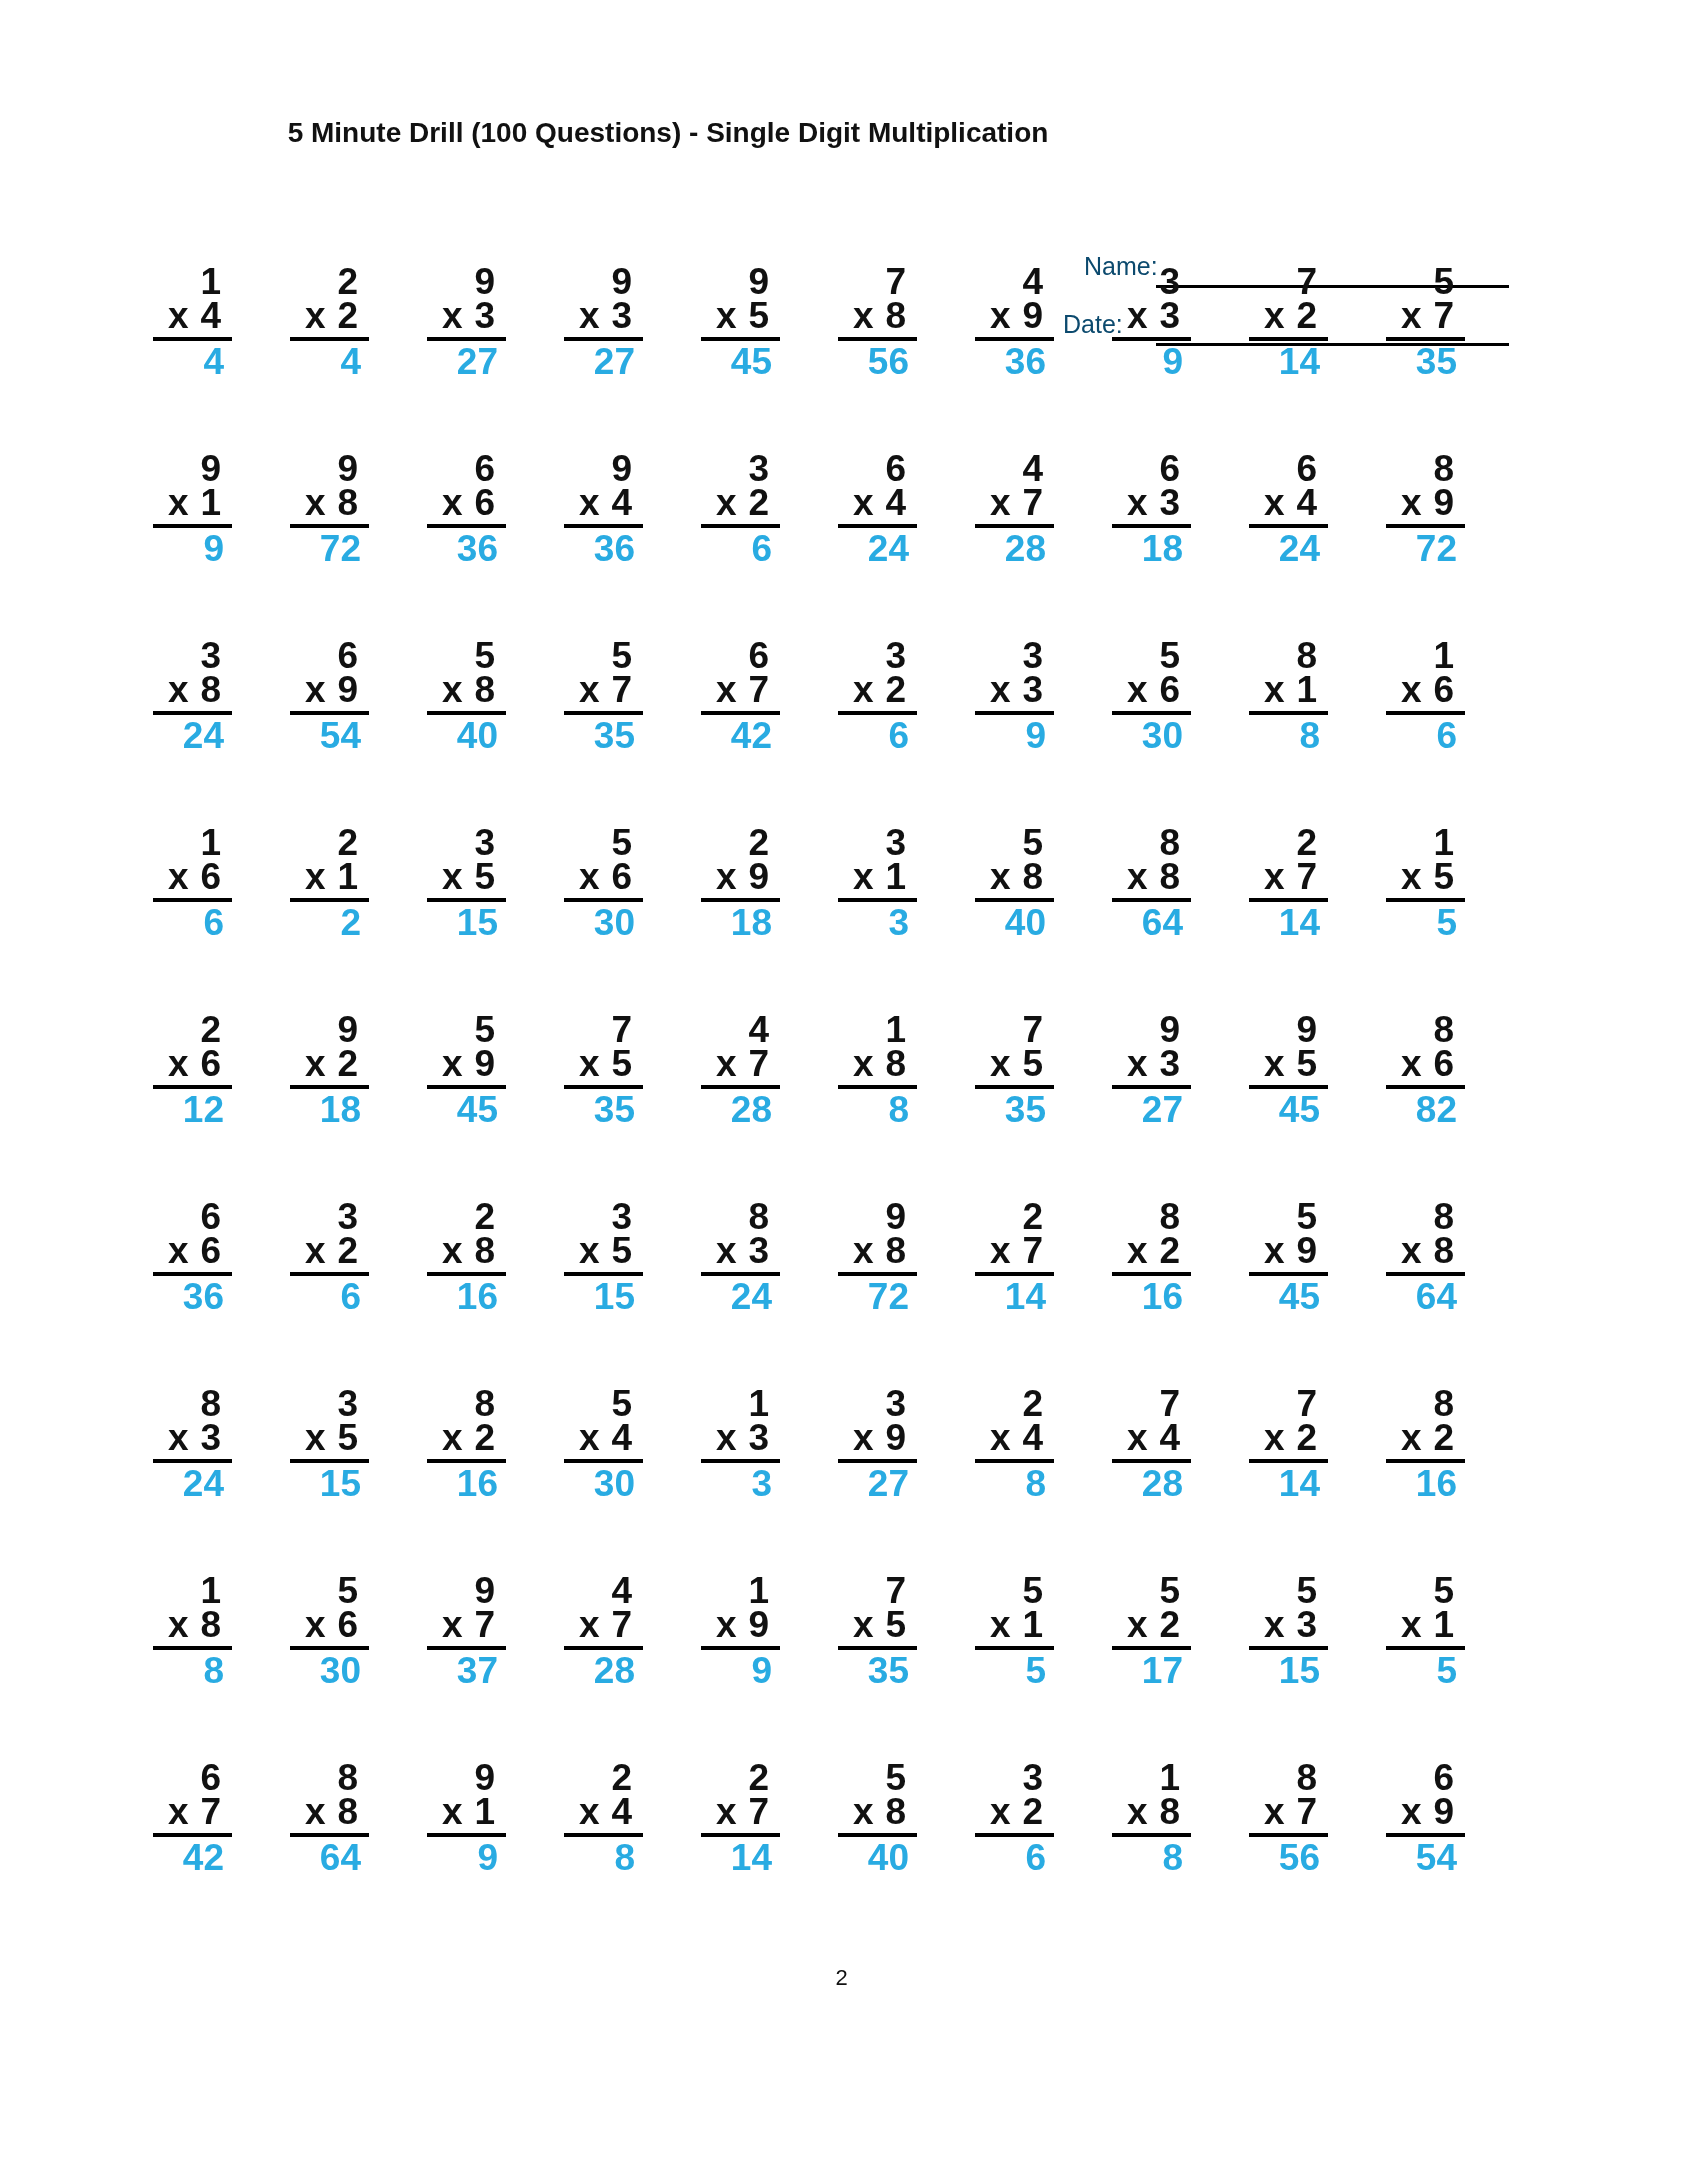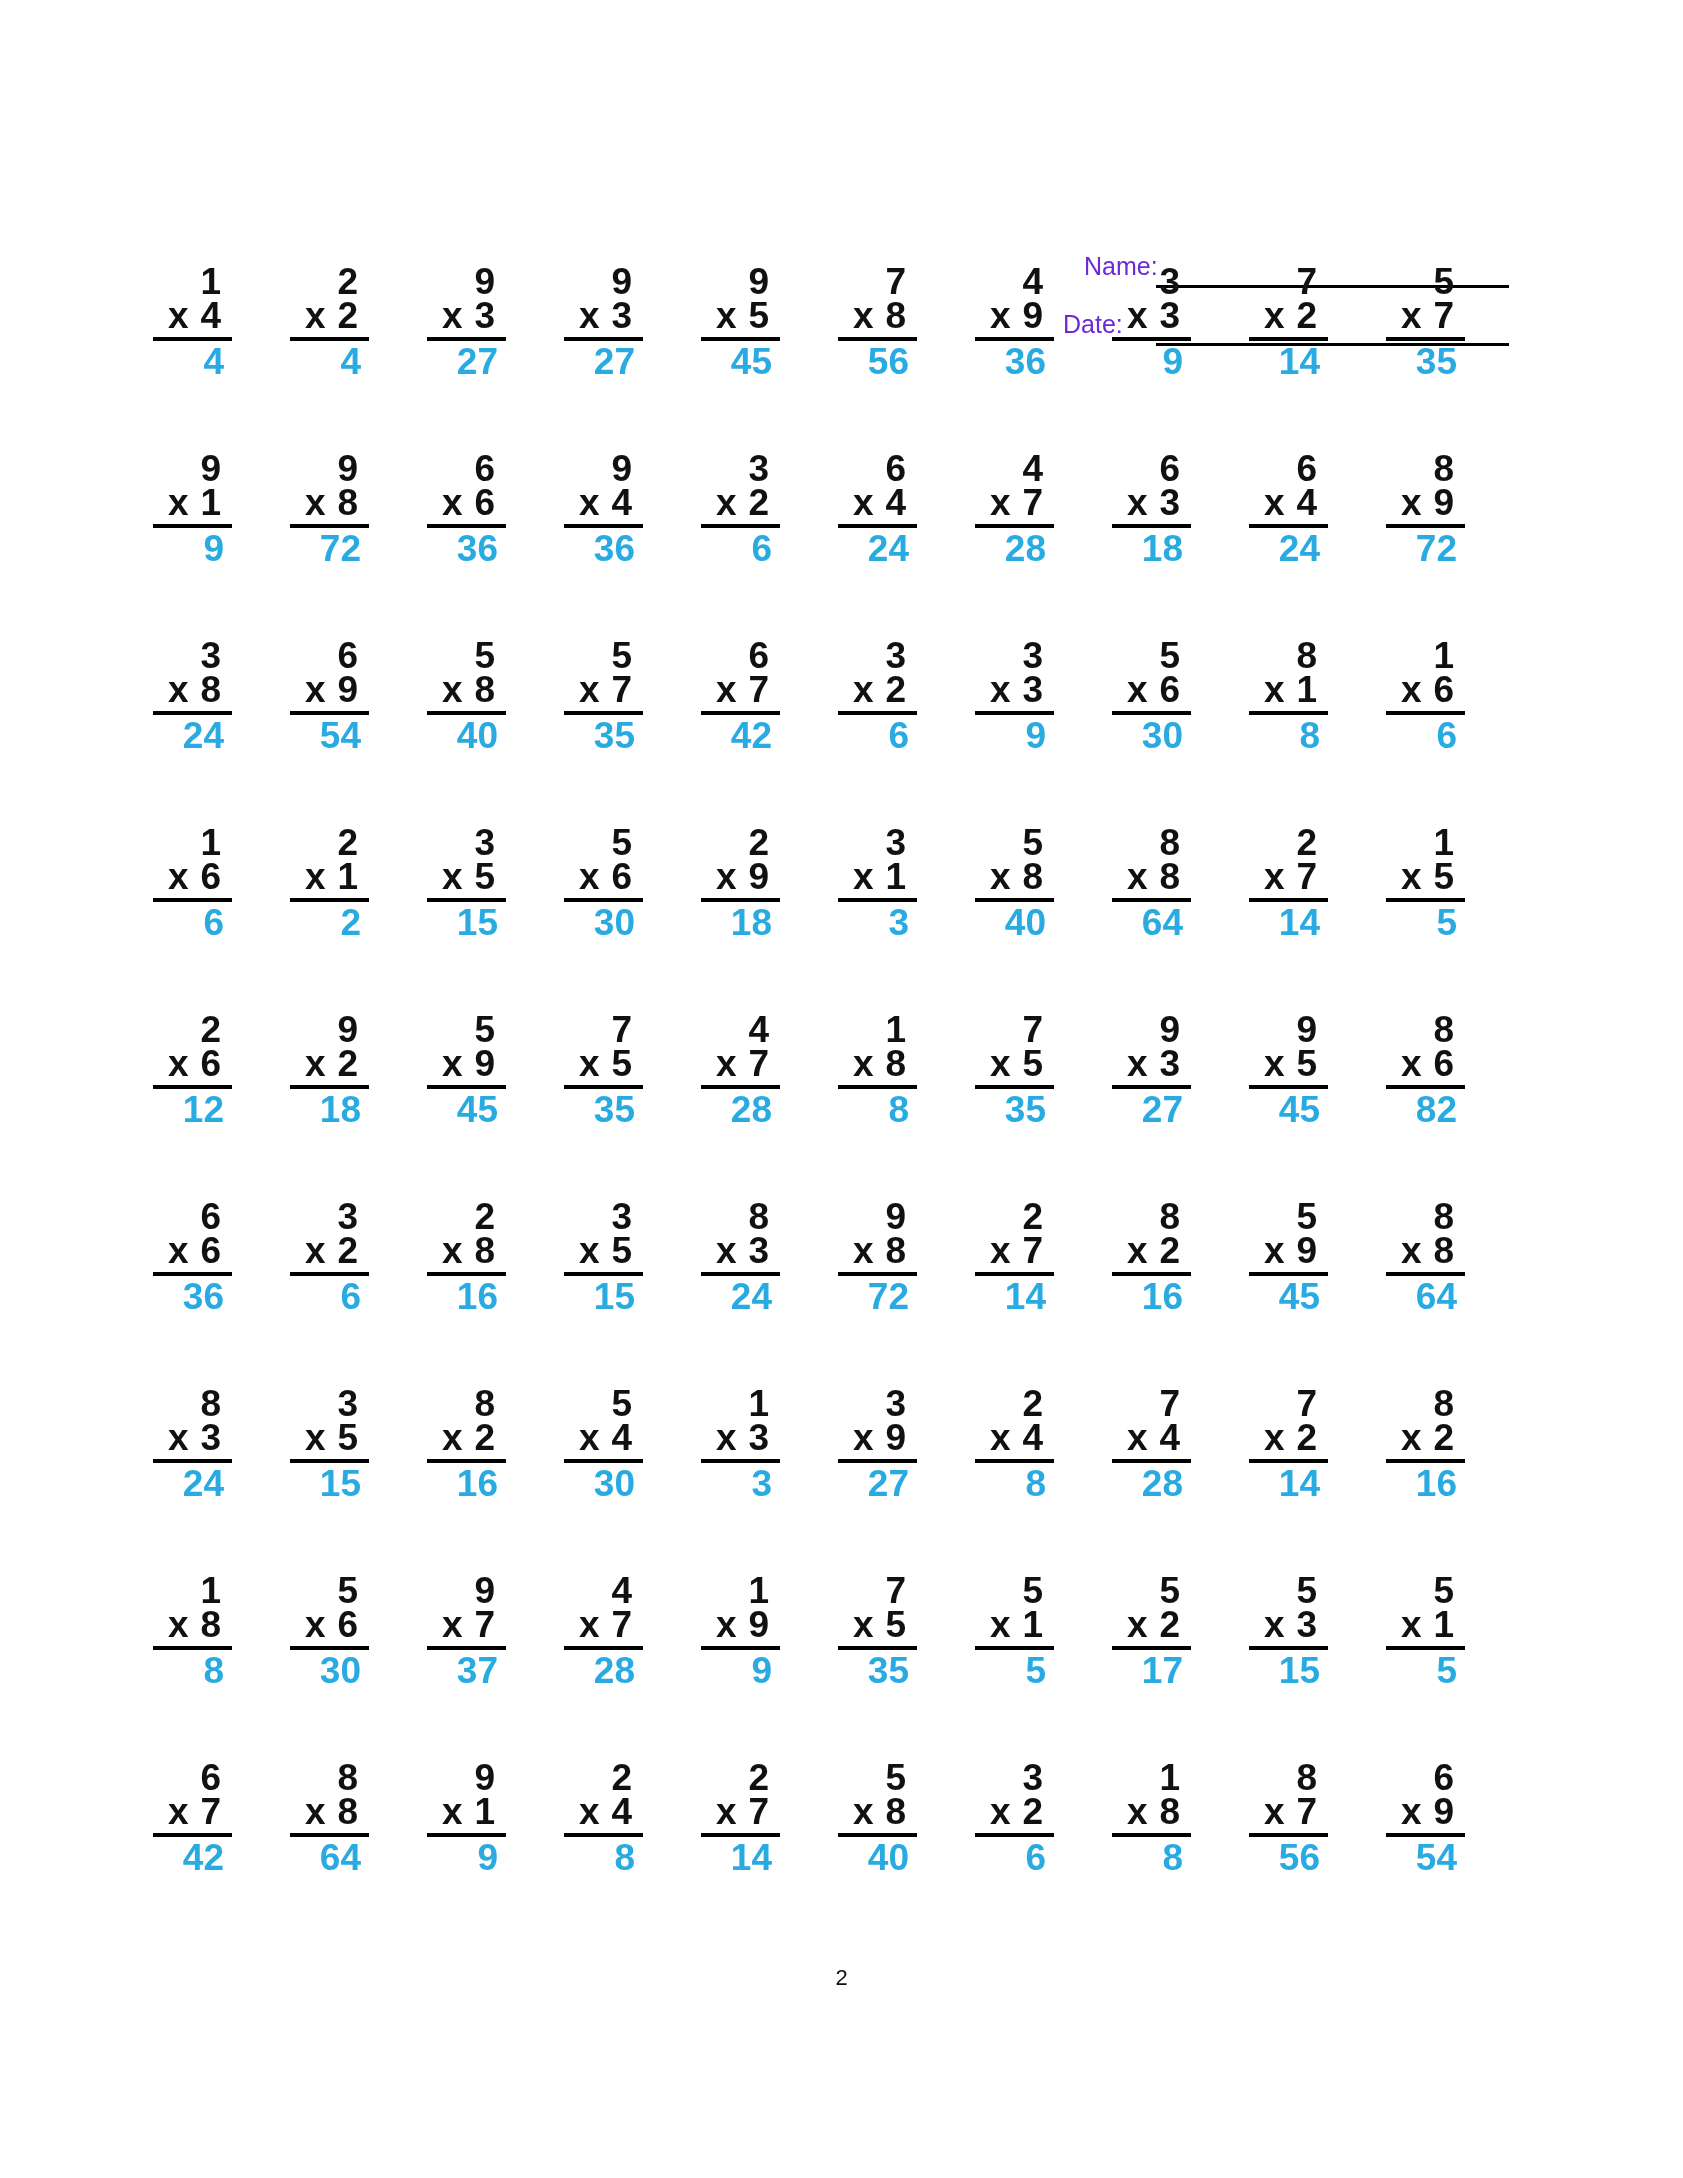--- a/index.html
+++ b/index.html
@@ -20,21 +20,21 @@
     color:var(--title-red, #ED1C24);
   }
   .subtitle {
     position:absolute; top:117px; left:84px; width:1168px;
     text-align:center;
     font-size:28px; font-weight:700;
     color:#111;
   }
 
   
-  .field-label { position:absolute; font-size:25px; color:#6d28d9; }
+  .field-label { position:absolute; font-size:25px; color:#0c4a6e; }
   .name-label { top:252px; left:1084px; }
   .date-label { top:310px; left:1063px; }
   .write-line { position:absolute; width:353px; height:0; border-top:3px solid #000; }
   .name-line { top:285px; left:1156px; }
   .date-line { top:343px; left:1156px; }
 
   
   .grid {
     position:absolute; top:265px; left:153px;
     display:grid;
@@ -53,20 +53,21 @@
   .page-number {
     position:absolute; top:1965px; left:0; width:1683px;
     text-align:center; font-size:22px; color:#111;
   }
 </style>
 </head>
 <body>
 
 <div class="sheet">
 
+  <div class="subtitle">5 Minute Drill (100 Questions) - Single Digit Multiplication</div>
 
   <div class="field-label name-label">Name:</div>
   <div class="write-line name-line"></div>
 
   <div class="field-label date-label">Date:</div>
   <div class="write-line date-line"></div>
 
   <div class="grid" id="problems-grid">
       <div class="problem">
         <div class="p-top">1</div>

